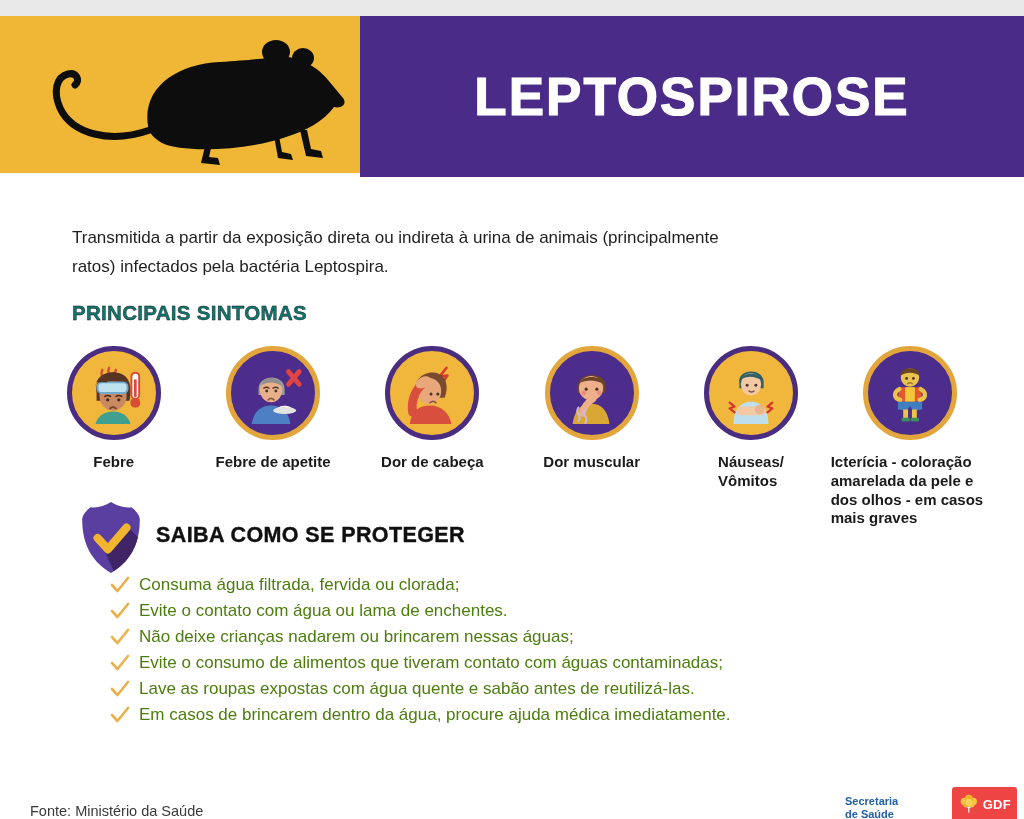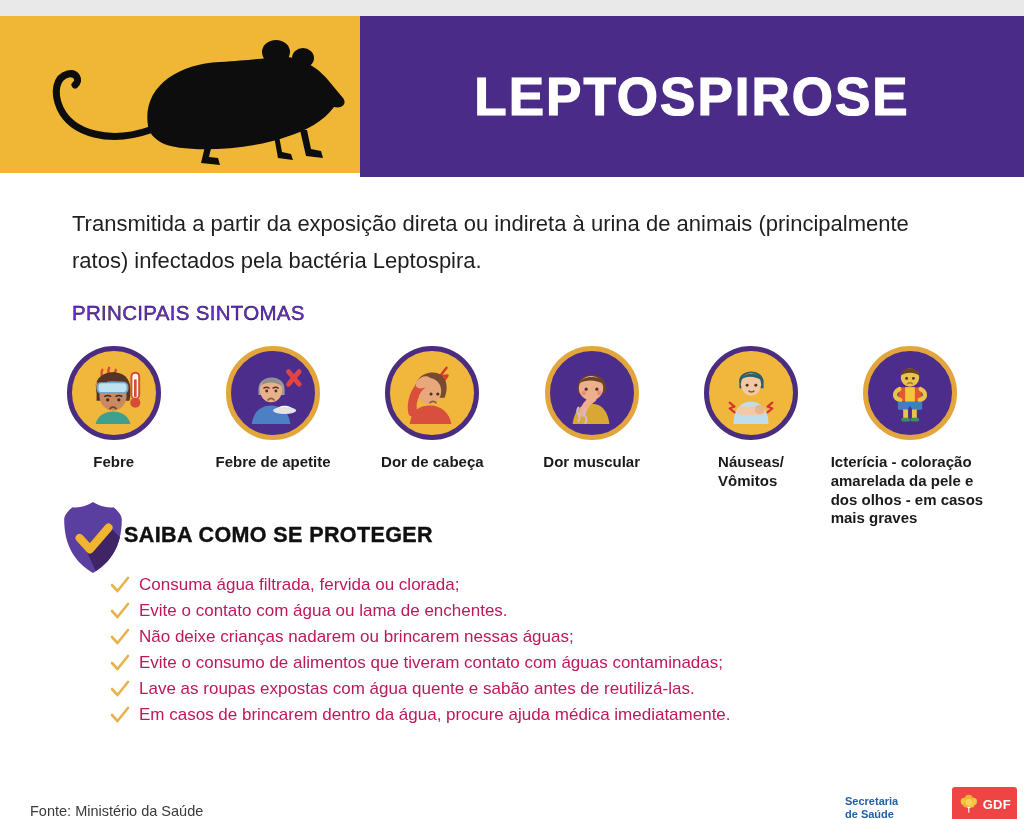--- a/index.html
+++ b/index.html
@@ -14,52 +14,52 @@
     position:absolute; left:360px; top:0; width:664px; height:161px; background:#4A2C88;
     display:flex; align-items:center; justify-content:center;
   }
   .page-title {
     color:#ffffff; font-size:53px; font-weight:800; letter-spacing:2px;
     -webkit-text-stroke:1.2px #ffffff;
   }
   .rat-svg { position:absolute; left:10px; top:14px; }
   
   .intro {
-    position:absolute; left:72px; top:190px; width:850px;
-    font-size:22px; line-height:1.68; color:#1f1f1f; white-space:pre-line;
+    position:absolute; left:72px; top:208px; width:850px;
+    font-size:17px; line-height:1.68; color:#1f1f1f; white-space:pre-line;
   }
   
   .symptoms-heading {
-    position:absolute; left:72px; top:285px; font-size:20.5px; font-weight:400;
-    letter-spacing:.3px; color:#6d28d9; -webkit-text-stroke:.4px #101010;
+    position:absolute; left:72px; top:285px; font-size:20.5px; font-weight:700;
+    letter-spacing:.3px; color:#0f766e; -webkit-text-stroke:.4px #101010;
   }
   .symptoms {
     position:absolute; left:34px; top:330px; width:956px;
     display:grid; grid-template-columns:repeat(6,1fr);
   }
   .symptom { display:flex; flex-direction:column; align-items:center; }
   .circle {
     width:84px; height:84px; border-radius:50%; border:5px solid #4A2C80;
     box-sizing:content-box; display:flex; align-items:center; justify-content:center;
     overflow:hidden;
   }
   .circle.c-yellow { background:#F0B73C; border-color:#4A2C80; }
   .circle.c-purple { background:#4C2D8C; border-color:#E3A63C; }
   .symptom-label {
     margin-top:13px; font-size:15px; font-weight:700; line-height:1.25;
     text-align:left; color:#1a1a1a; white-space:pre-line; max-width:160px;
   }
   
-  .protect-head { position:absolute; left:62px; top:486px; display:flex; align-items:center; }
+  .protect-head { position:absolute; left:80px; top:486px; display:flex; align-items:center; gap:14px; }
   .protect-heading {
     font-size:21.5px; font-weight:800; letter-spacing:.4px; color:#101010;
     -webkit-text-stroke:.4px #101010; padding-bottom:6px;
   }
   .protect-list { position:absolute; left:110px; top:556px; width:880px; list-style:none; }
-  .protect-list li { display:flex; align-items:flex-start; gap:9px; font-size:17px; line-height:26px; color:#be185d; }
+  .protect-list li { display:flex; align-items:flex-start; gap:9px; font-size:17px; line-height:26px; color:#4d7c0f; }
   .protect-list li svg { flex-shrink:0; margin-top:4px; }
   
   .source { position:absolute; left:30px; top:787px; font-size:14.5px; color:#3a3a3a; }
   .sec-text {
     position:absolute; left:845px; top:779px; width:90px; 
     font-size:11px; font-weight:700; color:#2260a8; line-height:1.2;
   }
   .gdf-box {
     position:absolute; left:952px; top:771px; width:65px; height:39px;
     background:#ef4444; border-radius:3px; display:flex; align-items:center;

